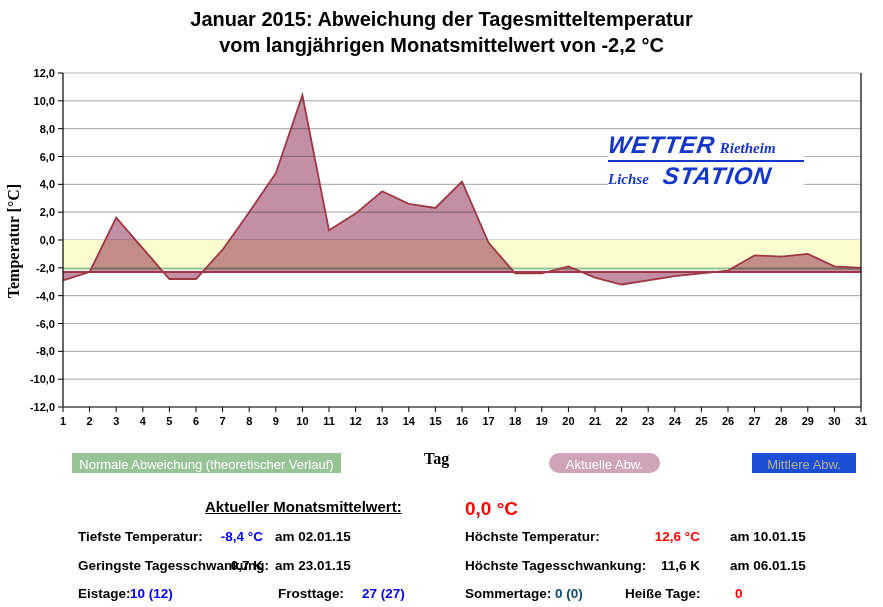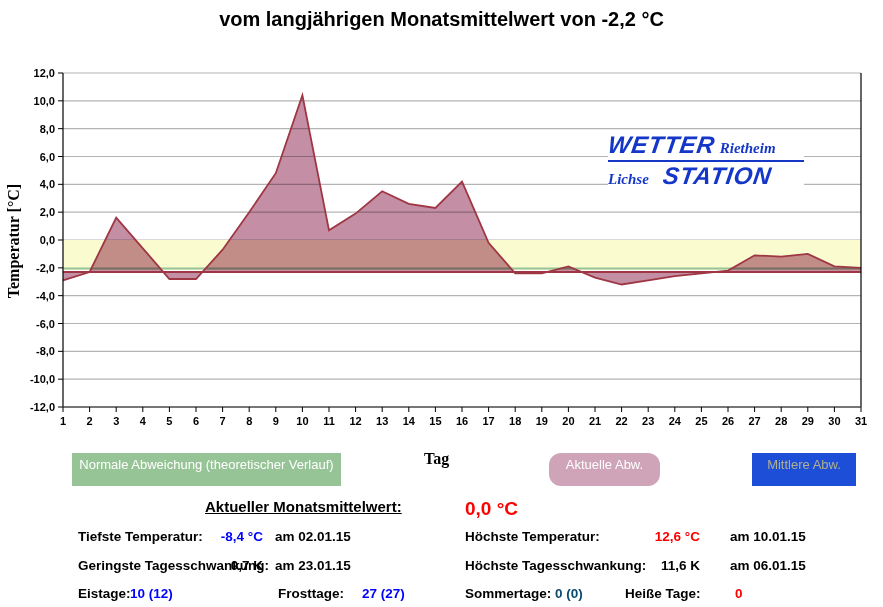--- a/index.html
+++ b/index.html
@@ -3,35 +3,36 @@
 <meta charset="utf-8">
 <style>
   html,body{margin:0;padding:0;background:#fff;}
   body{width:883px;height:607px;position:relative;overflow:hidden;
        font-family:"Liberation Sans",sans-serif;color:#000;}
   .abs{position:absolute;}
   .title{left:0;right:0;top:6px;text-align:center;font-size:20px;font-weight:bold;line-height:26px;}
   .ylab{left:-96px;top:232px;width:220px;transform:rotate(-90deg);transform-origin:center;
         font-family:"Liberation Serif",serif;font-weight:bold;font-size:16px;text-align:center;}
   .xlab{left:424px;top:450px;font-family:"Liberation Serif",serif;font-weight:bold;font-size:16px;}
-  .legend-box{height:33px;line-height:24px;text-align:center;font-size:13px;color:#fff;top:453px;}
+  .legend-box{height:20px;line-height:24px;text-align:center;font-size:13px;color:#fff;top:453px;}
   .logo{left:608px;top:131px;width:196px;background:#fff;color:#1537c8;}
   .logo .row1{border-bottom:2px solid #1537c8;padding-bottom:1px;white-space:nowrap;}
   .logo .big{font-size:24px;font-weight:bold;font-style:italic;letter-spacing:1px;
              font-family:"Liberation Sans",sans-serif;transform:skewX(-8deg);display:inline-block;}
   .logo .small{font-family:"Liberation Serif",serif;font-weight:bold;font-style:italic;font-size:15px;}
   .stat{font-size:13.5px;font-weight:bold;white-space:nowrap;}
   .mmw{font-size:15px;font-weight:bold;text-decoration:underline;}
   .r{text-align:right;}
   .tick{font:bold 11px "Liberation Sans",sans-serif;fill:#000;}
 </style>
 </head>
 <body>
 
 <div class="abs title">
+  <div>Januar 2015: Abweichung der Tagesmitteltemperatur</div>
   <div>vom langjährigen Monatsmittelwert von -2,2 °C</div>
 </div>
 
 <div class="abs ylab">Temperatur [°C]</div>
 <div class="abs xlab">Tag</div>
 
 <svg class="abs" id="chart-svg" width="883" height="445" style="left:0;top:0;">
     <g>
       <line x1="63" x2="861" y1="73" y2="73" stroke="#b4b4b4" stroke-width="1.2"></line>
       <line x1="63" x2="861" y1="100.83333333333333" y2="100.83333333333333" stroke="#b4b4b4" stroke-width="1.2"></line>

